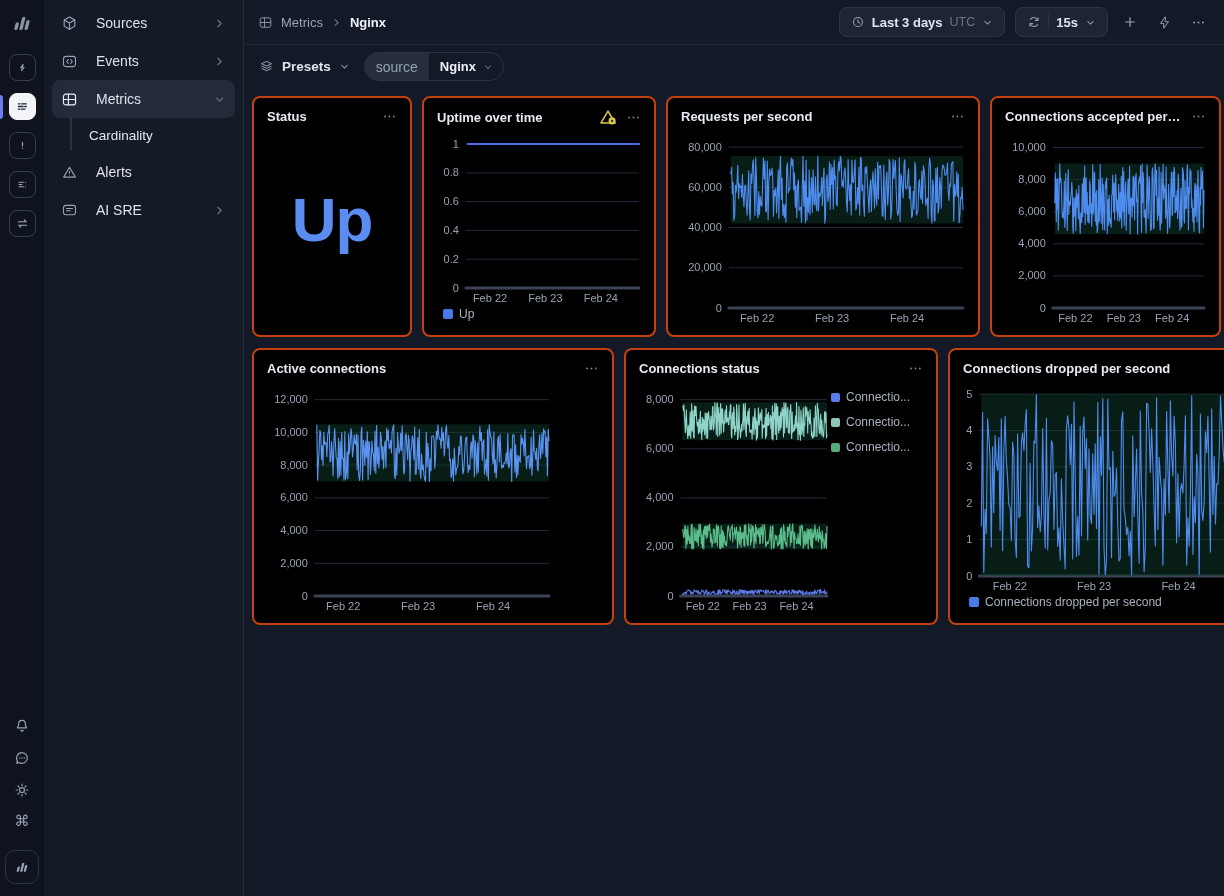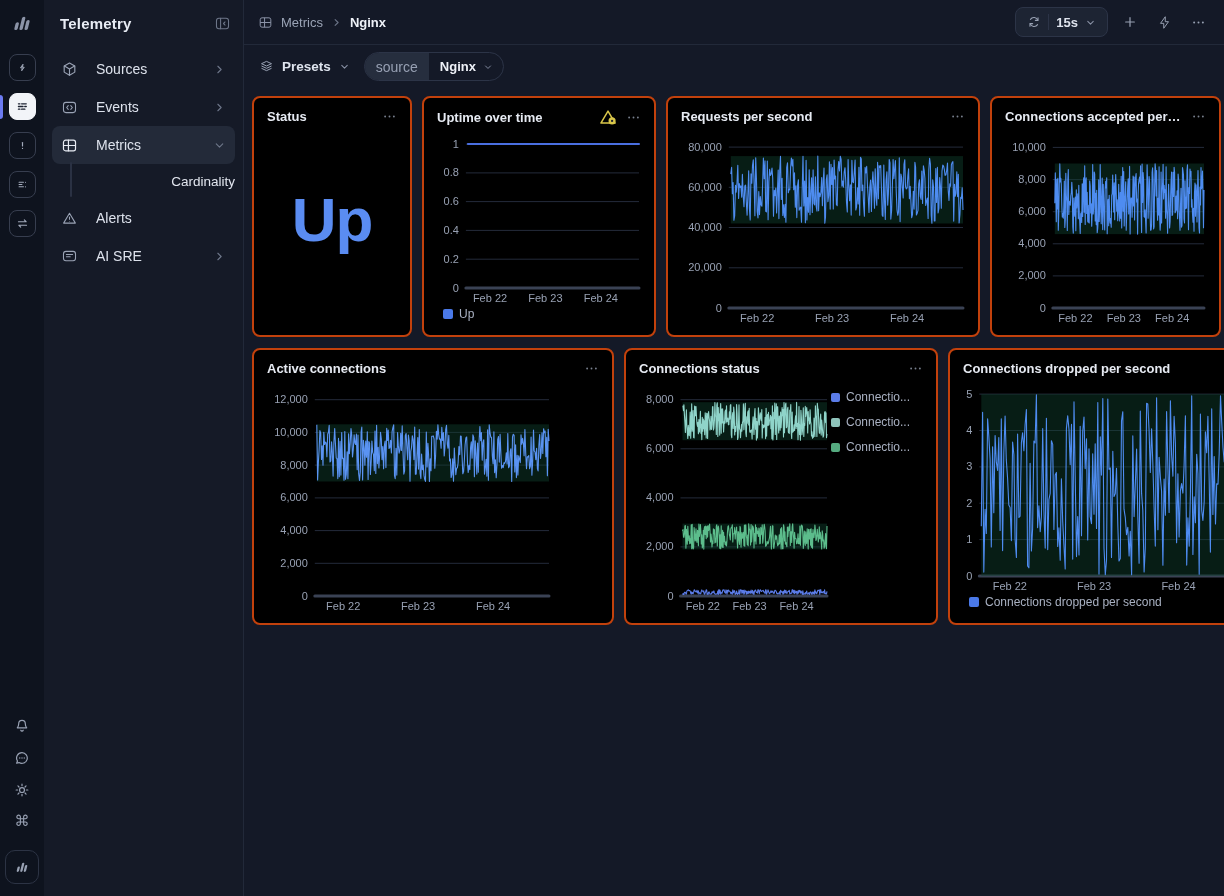--- a/index.html
+++ b/index.html
@@ -25,21 +25,21 @@
   .sidebar { width:200px; flex:none; background:#151a27; border-right:1px solid #222939; display:flex; flex-direction:column; }
   .sb-head { height:46px; display:flex; align-items:center; padding:0 12px 0 16px; flex:none; }
   .sb-title { font-size:15px; font-weight:700; flex:1; letter-spacing:.2px; }
   .sb-collapse { color:#6d7689; cursor:pointer; display:grid; place-items:center; }
   .sb-nav { padding:4px 8px; }
   .nav-item { height:38px; display:flex; align-items:center; gap:18px; padding:0 9px; border-radius:8px; font-size:14px; color:#dde2ec; cursor:pointer; }
   .nav-item.active { background:#232a39; }
   .nav-ic { color:#9aa3b5; display:grid; place-items:center; }
   .nav-item.active .nav-ic { color:#e8ecf4; }
   .nav-chev { margin-left:auto; color:#6d7689; display:grid; place-items:center; }
-  .nav-sub { height:35px; display:flex; align-items:center; font-size:13.5px; color:#e2e6ef; padding-left:37px; position:relative; cursor:pointer;justify-content:flex-end; }
+  .nav-sub { height:35px; display:flex; align-items:center; font-size:13.5px; color:#e2e6ef; padding-left:37px; position:relative; cursor:pointer; }
   .nav-sub .tree { position:absolute; left:18px; top:-2px; bottom:2px; width:1.5px; background:#2a3143; border-radius:1px; }
 
   
   .main { flex:1; display:flex; flex-direction:column; min-width:0; background:#141927; }
   .topbar { height:45px; flex:none; display:flex; align-items:center; padding:0 14px; border-bottom:1px solid #222939; }
   .crumb { display:flex; align-items:center; gap:8px; }
   .crumb-ic { color:#8b93a7; display:grid; place-items:center; }
   .crumb-section { font-size:13px; color:#9aa3b5; cursor:pointer; }
   .crumb-sep { color:#6b7487; display:grid; place-items:center; }
   .crumb-page { font-size:13px; font-weight:700; color:#eef1f7; }
@@ -154,29 +154,20 @@
               <rect x="4.2" y="11.2" width="3.1" height="7.3" rx="1.5"></rect>
               <rect x="8.9" y="6.2" width="3.1" height="12.3" rx="1.5"></rect>
               <rect x="13.6" y="9.2" width="3.1" height="9.3" rx="1.5"></rect>
             </g>
           </svg>
       </span>
     </div>
   </aside>
 
   <nav class="sidebar">
-    <div class="sb-head">
-      <span class="sb-title">Telemetry</span>
-      <span class="sb-collapse">
-        <svg width="17" height="17" viewBox="0 0 24 24" fill="none" stroke="currentColor" stroke-width="1.5" stroke-linecap="round" stroke-linejoin="round">
-            <rect x="3.5" y="4.5" width="17" height="15" rx="3.5"></rect>
-            <path d="M9.3 4.5v15M15.6 9.8 13.4 12l2.2 2.2"></path>
-          </svg>
-      </span>
-    </div>
     <div class="sb-nav">
         <div class="nav-item">
           <span class="nav-ic">
             <svg width="17" height="17" viewBox="0 0 24 24" fill="none" stroke="currentColor" stroke-width="1.6" stroke-linecap="round" stroke-linejoin="round">
               <path d="M12 2.9 19.5 7.1v8.6L12 20 4.5 15.7V7.1Z"></path>
               <path d="M4.8 7.2 12 11.4l7.2-4.2M12 11.4V20"></path>
             </svg>
           </span>
           <span>Sources</span>
           <span class="nav-chev">
@@ -255,20 +246,35 @@
         </span>
         <span class="crumb-section">Metrics</span>
         <span class="crumb-sep">
           <svg width="11" height="11" viewBox="0 0 24 24" fill="none" stroke="currentColor" stroke-width="2.4" stroke-linecap="round" stroke-linejoin="round">
               <path d="m9 5.5 6.5 6.5L9 18.5"></path>
             </svg>
         </span>
         <span class="crumb-page">Nginx</span>
       </div>
       <div class="tb-right">
+        <div class="tbtn">
+          <span class="ic">
+            <svg width="14" height="14" viewBox="0 0 24 24" fill="none" stroke="currentColor" stroke-width="1.8" stroke-linecap="round">
+                <circle cx="12" cy="12" r="7.6"></circle>
+                <path d="M12 8.1V12l2.7 1.6"></path>
+              </svg>
+          </span>
+          <span>Last 3 days</span>
+          <span class="tz">UTC</span>
+          <span class="chev">
+            <svg width="11" height="11" viewBox="0 0 24 24" fill="none" stroke="currentColor" stroke-width="2.2" stroke-linecap="round" stroke-linejoin="round">
+                <path d="m6 9.5 6 6 6-6"></path>
+              </svg>
+          </span>
+        </div>
         <div class="tbtn">
           <span class="ic">
             <svg width="14" height="14" viewBox="0 0 24 24" fill="none" stroke="currentColor" stroke-width="1.8" stroke-linecap="round" stroke-linejoin="round">
                 <path d="M18.6 9.2A7.1 7.1 0 0 0 5.9 7.5M5.4 14.8a7.1 7.1 0 0 0 12.7 1.7"></path>
                 <path d="M18.9 4.6v4.6h-4.6M5.1 19.4v-4.6h4.6"></path>
               </svg>
           </span>
           <span class="vdiv"></span>
           <span>15s</span>
           <span class="chev">

